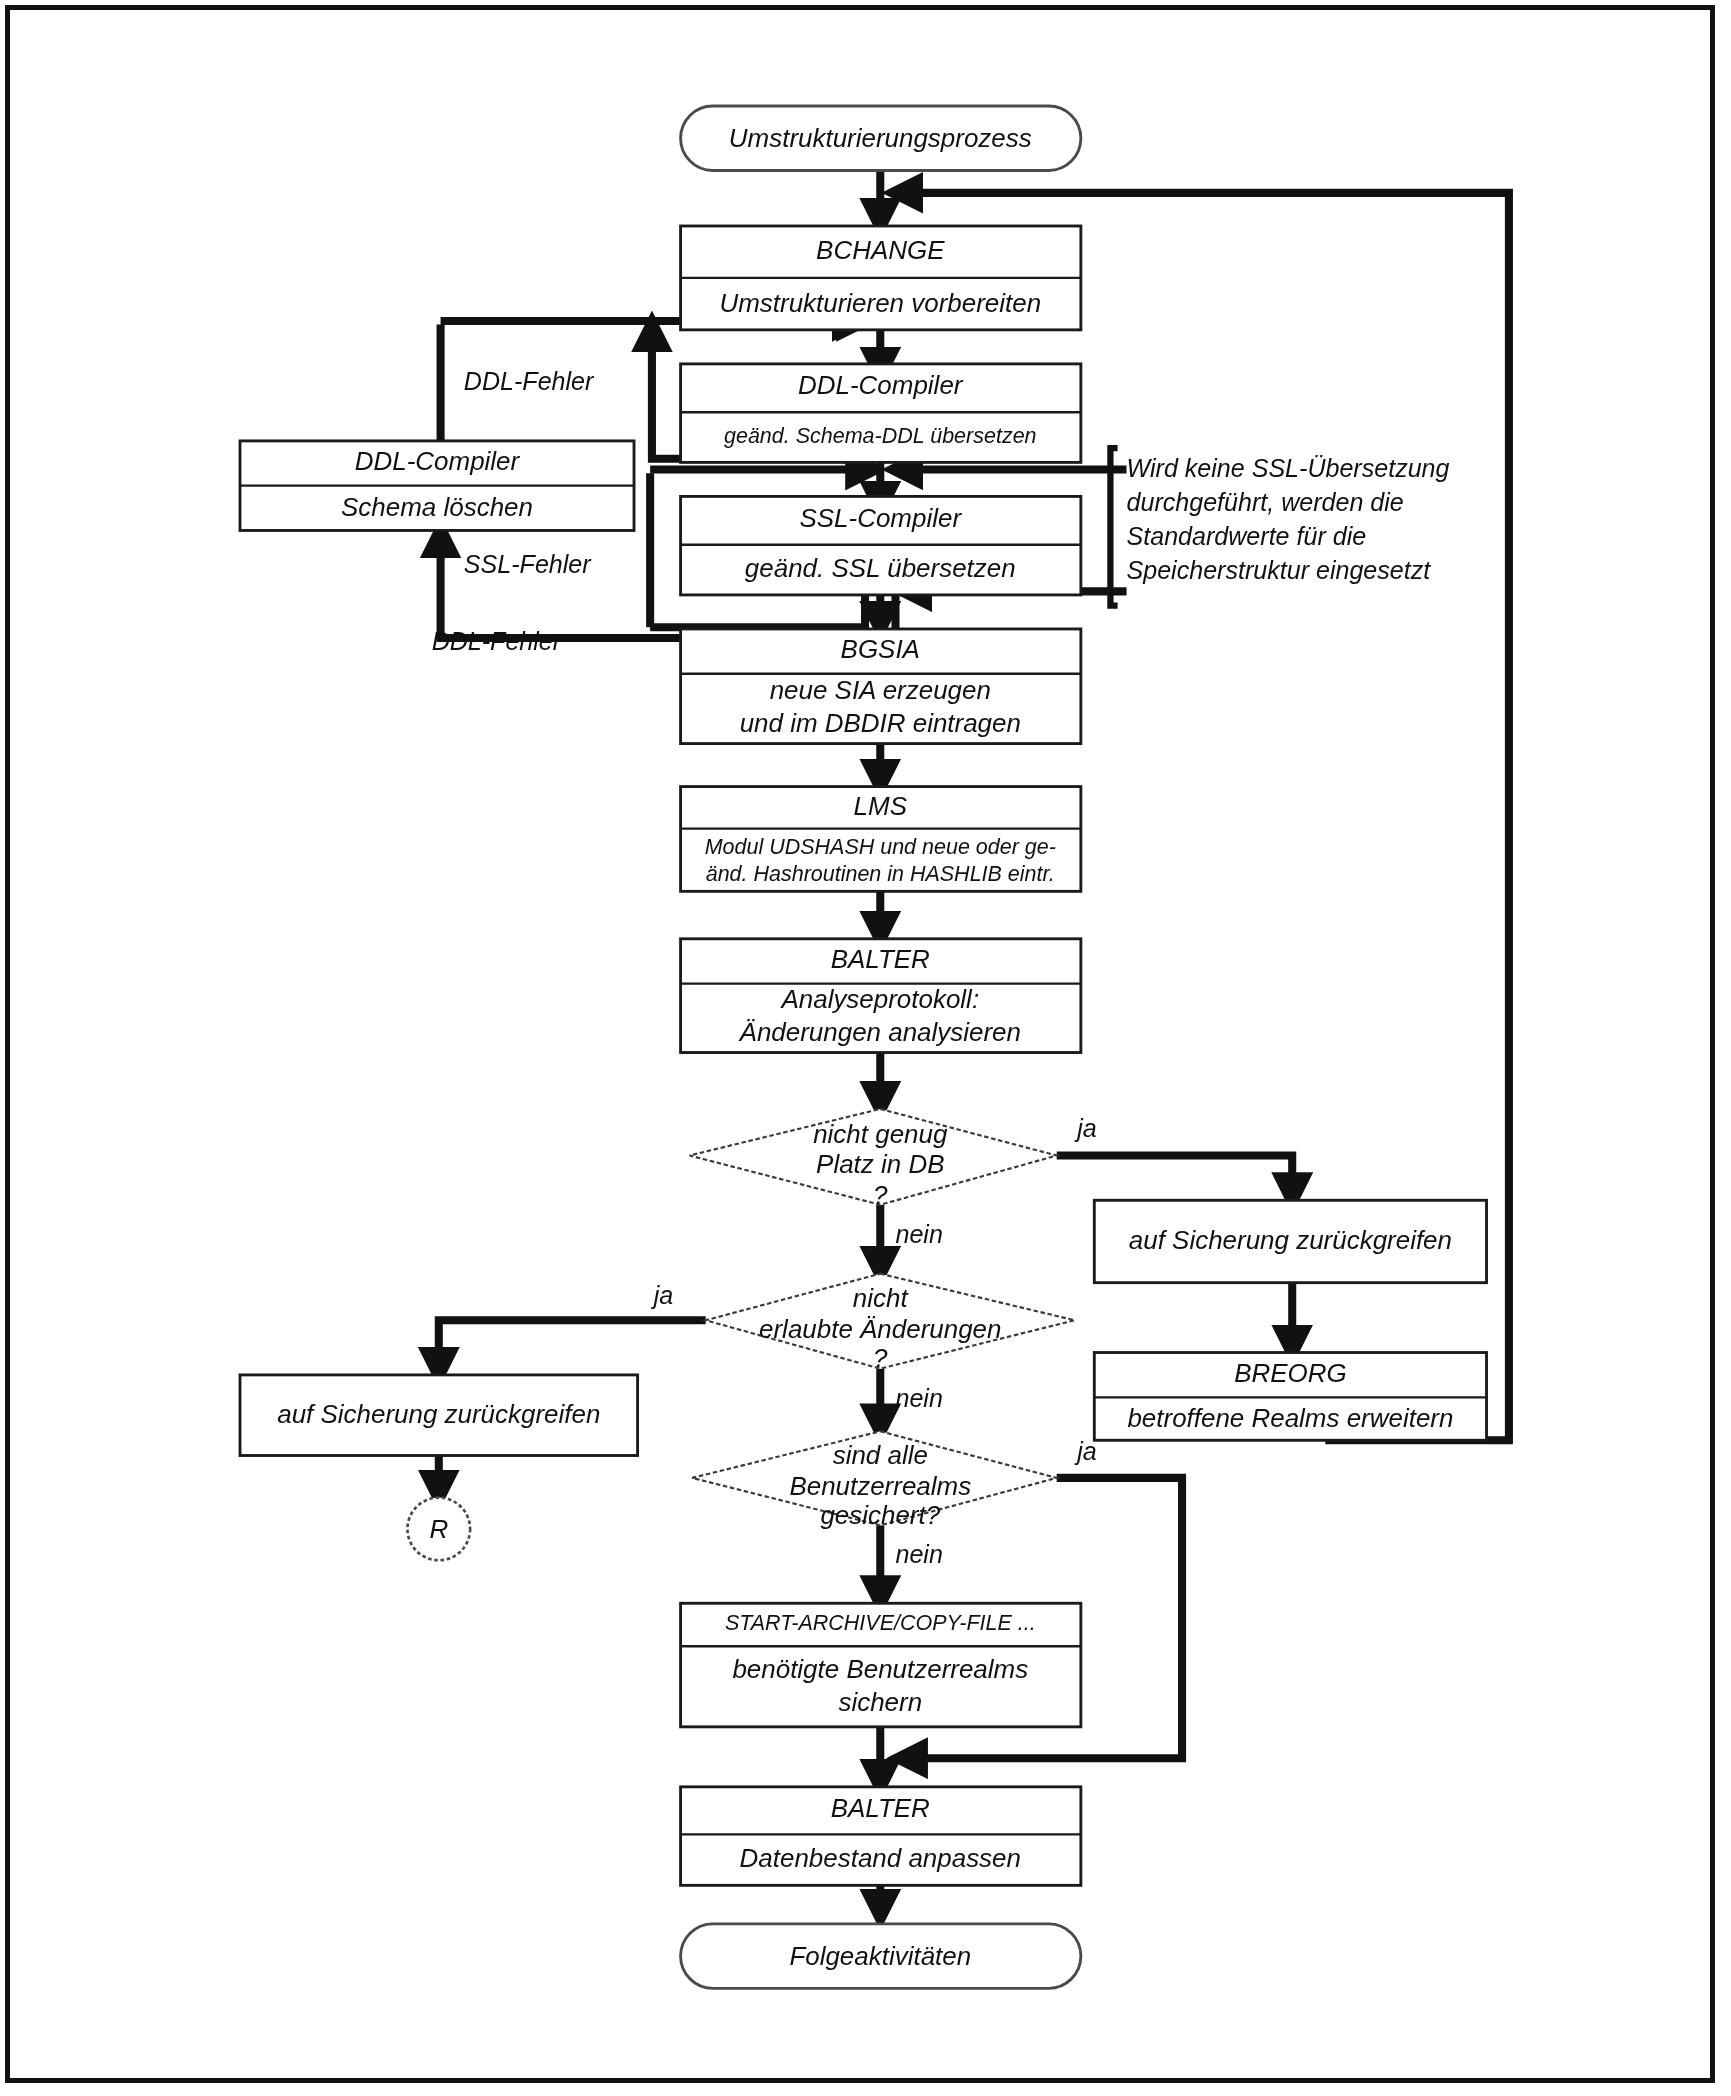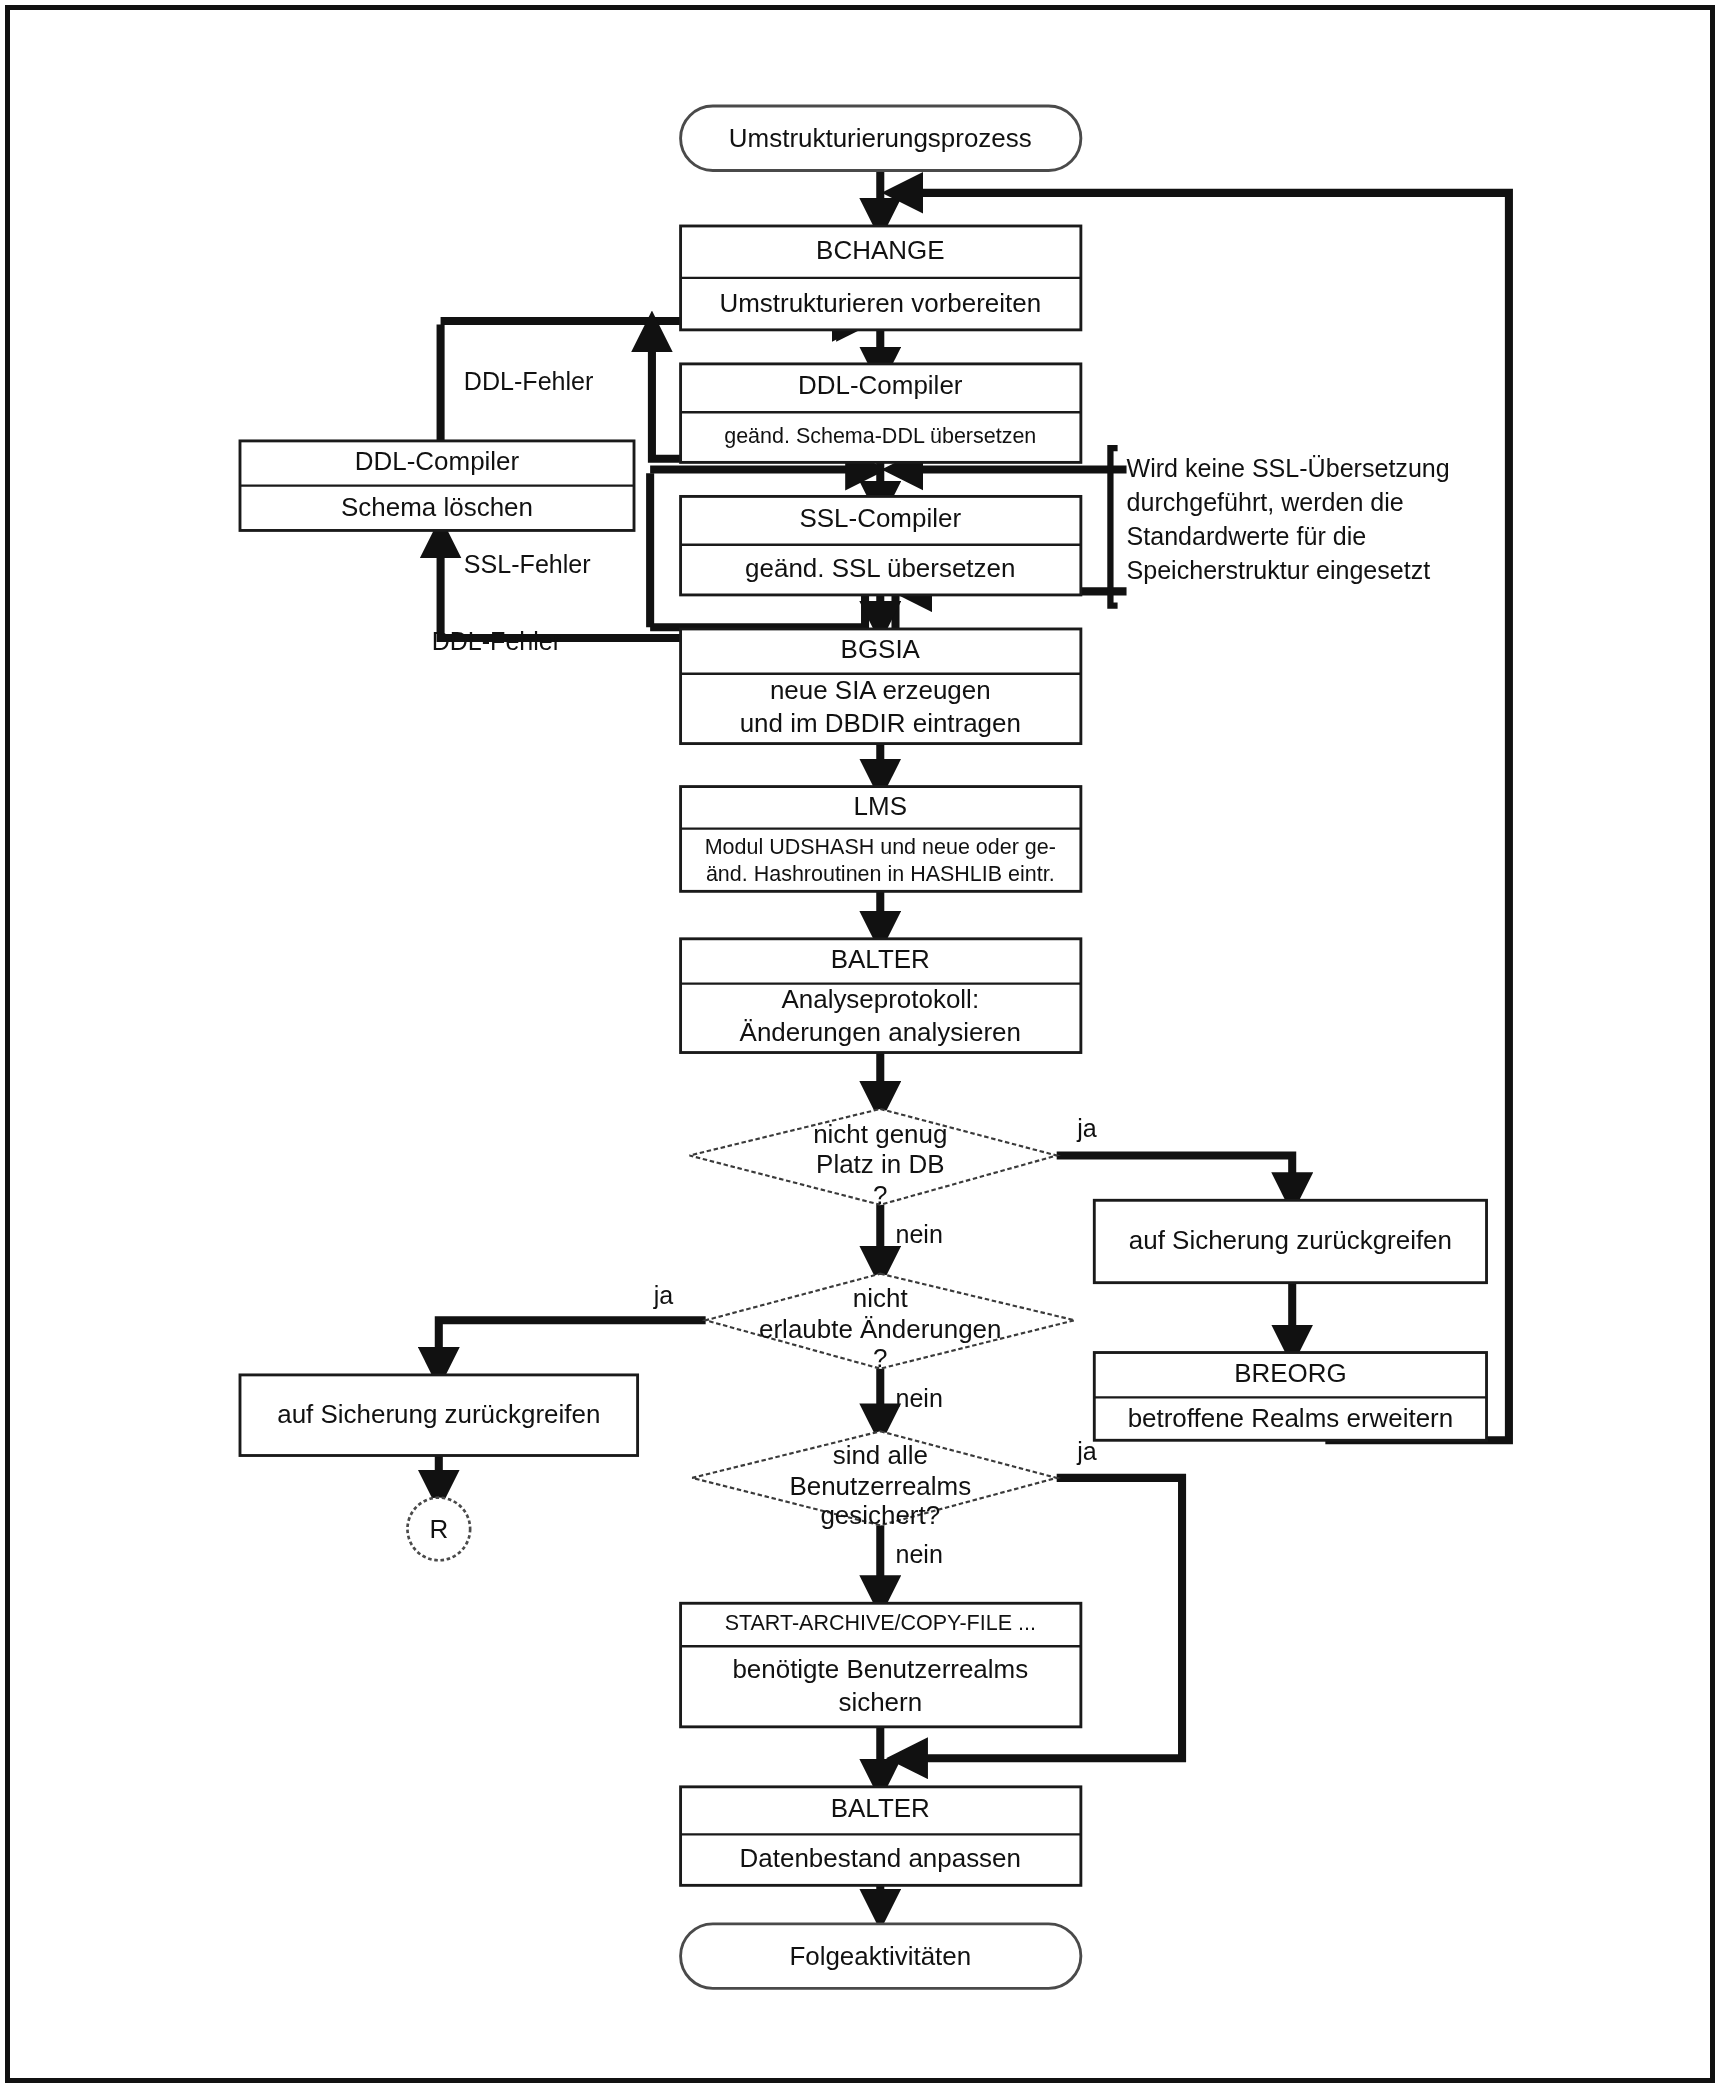--- a/index.html
+++ b/index.html
@@ -11,20 +11,21 @@
     width: 1731px;
     height: 2097px;
     font-family: "Liberation Sans", sans-serif;
     overflow: hidden;
   }
   #page {
     position: relative;
     width: 1731px;
     height: 2097px;
     background: #ffffff;
+    font-style: italic;
   }
   #frame {
     position: absolute;
     left: 5.4px;
     top: 5.4px;
     width: 1710px;
     height: 2078px;
     border: 5.4px solid #111111;
     box-sizing: border-box;
     background: #ffffff;

